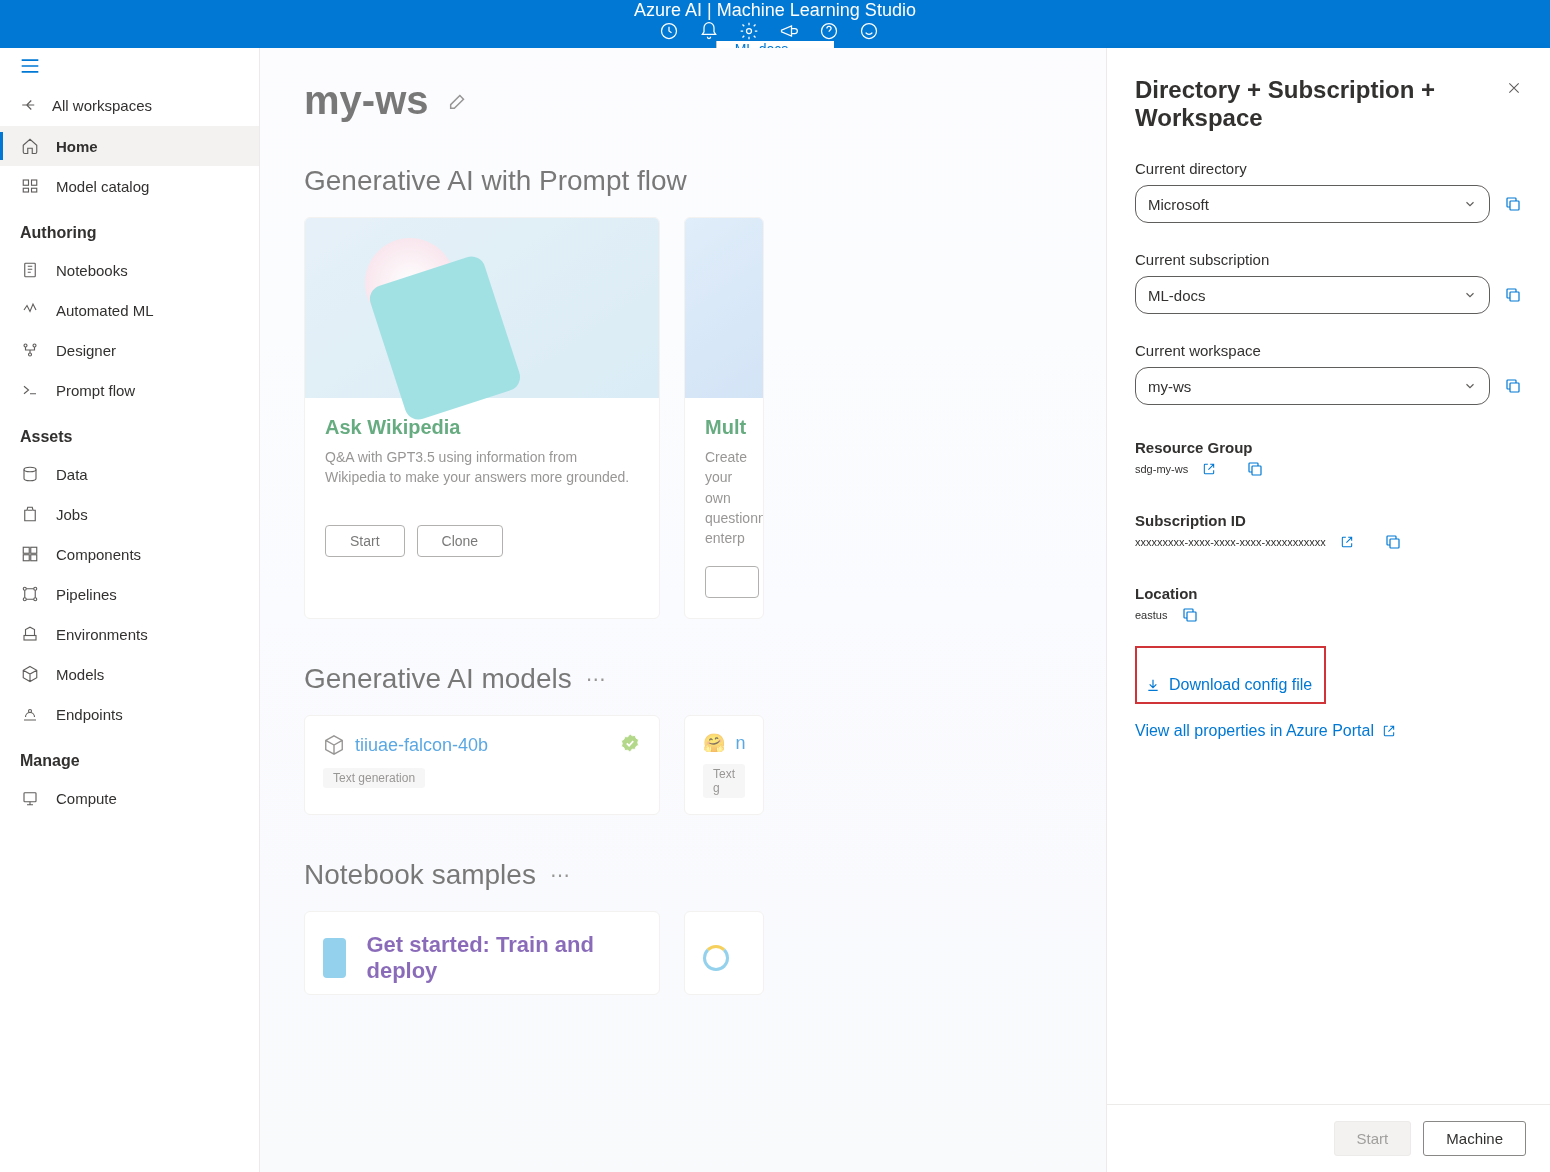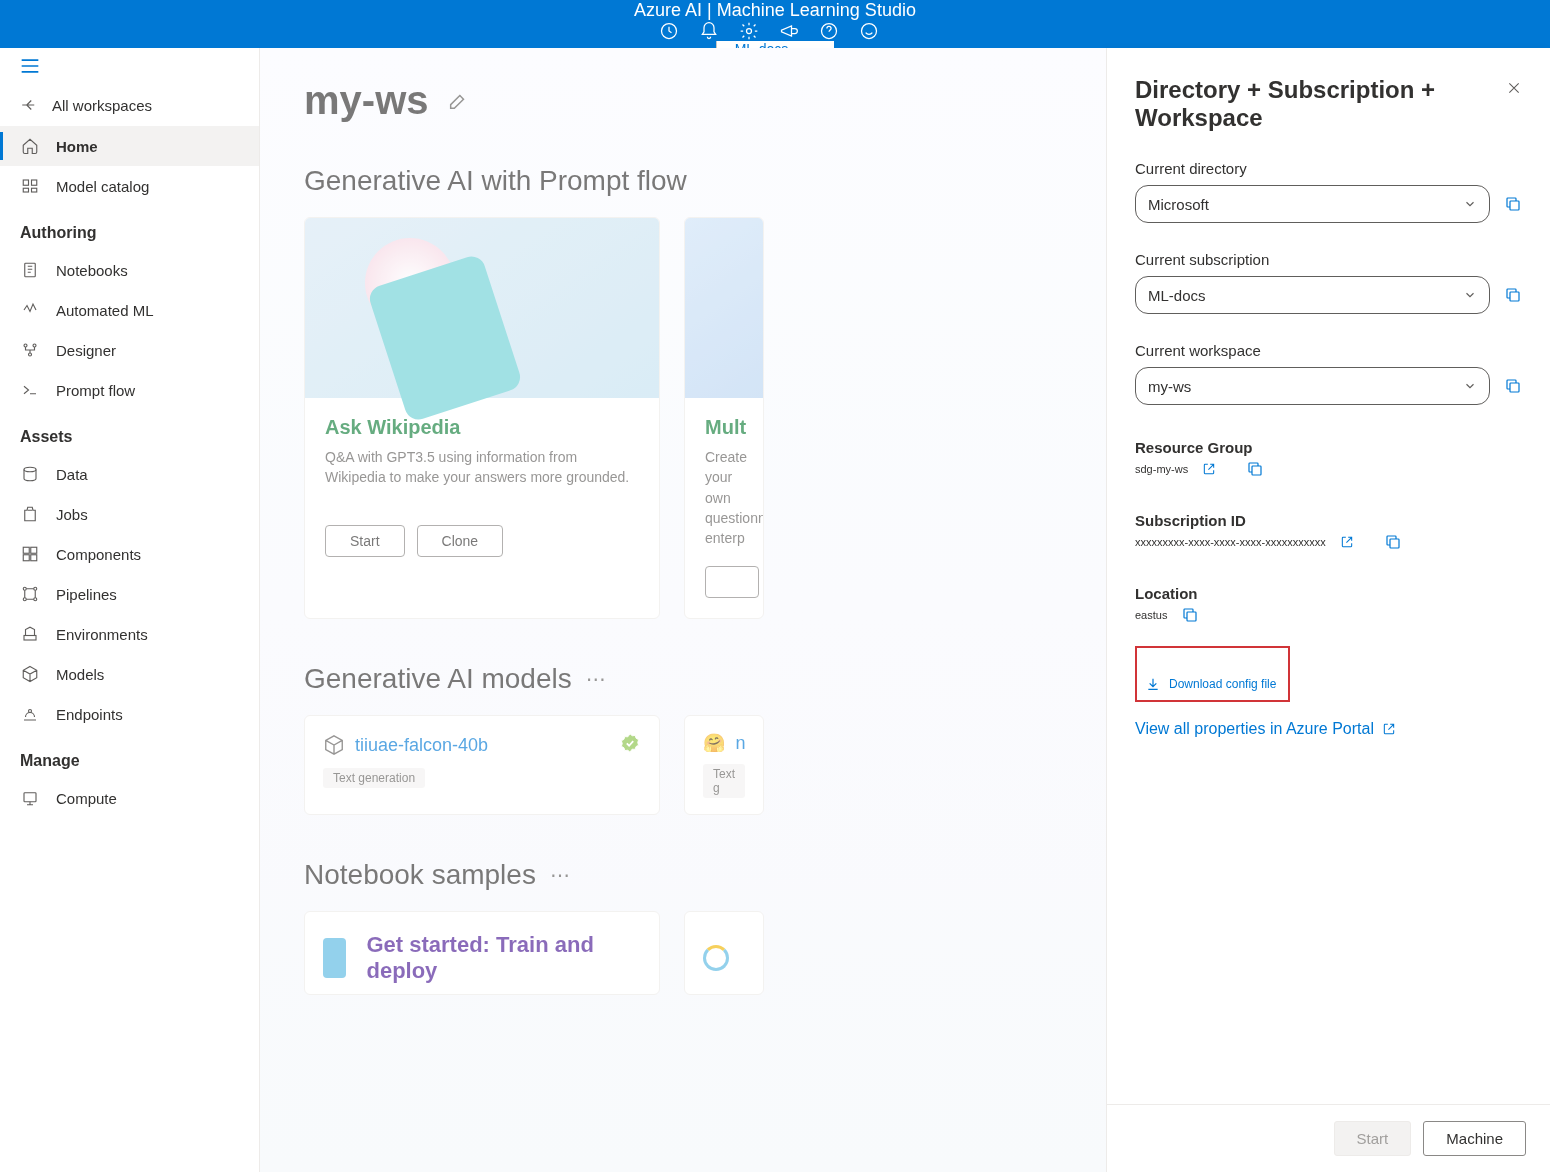--- a/index.html
+++ b/index.html
@@ -77,21 +77,21 @@
 .fld label { display:block; font-size:15px; color:#323130; margin-bottom:8px; }
 .fld .row { display:flex; align-items:center; gap:14px; }
 .fld .select { flex:1; height:38px; border:1px solid #605e5c; border-radius:13px; display:flex; align-items:center; padding:0 12px; cursor:pointer; color:#323130; font-size:15px; justify-content:space-between; }
 .fld .select svg { width:14px; height:14px; stroke:#605e5c; fill:none; stroke-width:2; }
 .copy-ic { width:18px; height:18px; stroke:#0078d4; fill:none; stroke-width:1.6; cursor:pointer; }
 .info-block { margin-top: 34px; }
 .info-block .lab { font-size:15px; font-weight:600; color:#323130; margin-bottom:4px; }
 .info-block .val-row { display:flex; align-items:center; gap:14px; font-size:11px; color:#323130; }
 .info-block .val-row.wide-gap svg:last-child { margin-left: 16px; }
 .ext-ic { width:14px; height:14px; stroke:#0078d4; fill:none; stroke-width:1.8; cursor:pointer; }
-.download-link { margin-top: 22px; display:inline-flex; align-items:center; gap:8px; color:#0078d4; font-size:12px; cursor:pointer; }
+.download-link { margin-top: 22px; display:inline-flex; align-items:center; gap:8px; color:#0078d4; font-size:16px; cursor:pointer; }
 .download-link svg { width:16px; height:16px; stroke:#0078d4; fill:none; stroke-width:1.8; }
 .download-hl { border: 2.5px solid #d13438; padding: 6px 12px 8px 8px; display:inline-flex; }
 .view-link { margin-top:18px; display:inline-flex; align-items:center; gap:8px; color:#0078d4; font-size:16px; cursor:pointer; }
 .view-link svg { width:14px; height:14px; stroke:#0078d4; fill:none; stroke-width:1.8; }
 .panel-foot { border-top:1px solid #edebe9; padding:16px 24px; display:flex; justify-content:flex-end; gap:12px; }
 .panel-foot button { padding:8px 22px; font-size:15px; border-radius:3px; cursor:pointer; }
 .panel-foot .submit { background:#f3f2f1; color:#a19f9d; border:1px solid #edebe9; }
 .panel-foot .cancel { background:#fff; color:#323130; border:1px solid #8a8886; }
 </style>
 </head>

